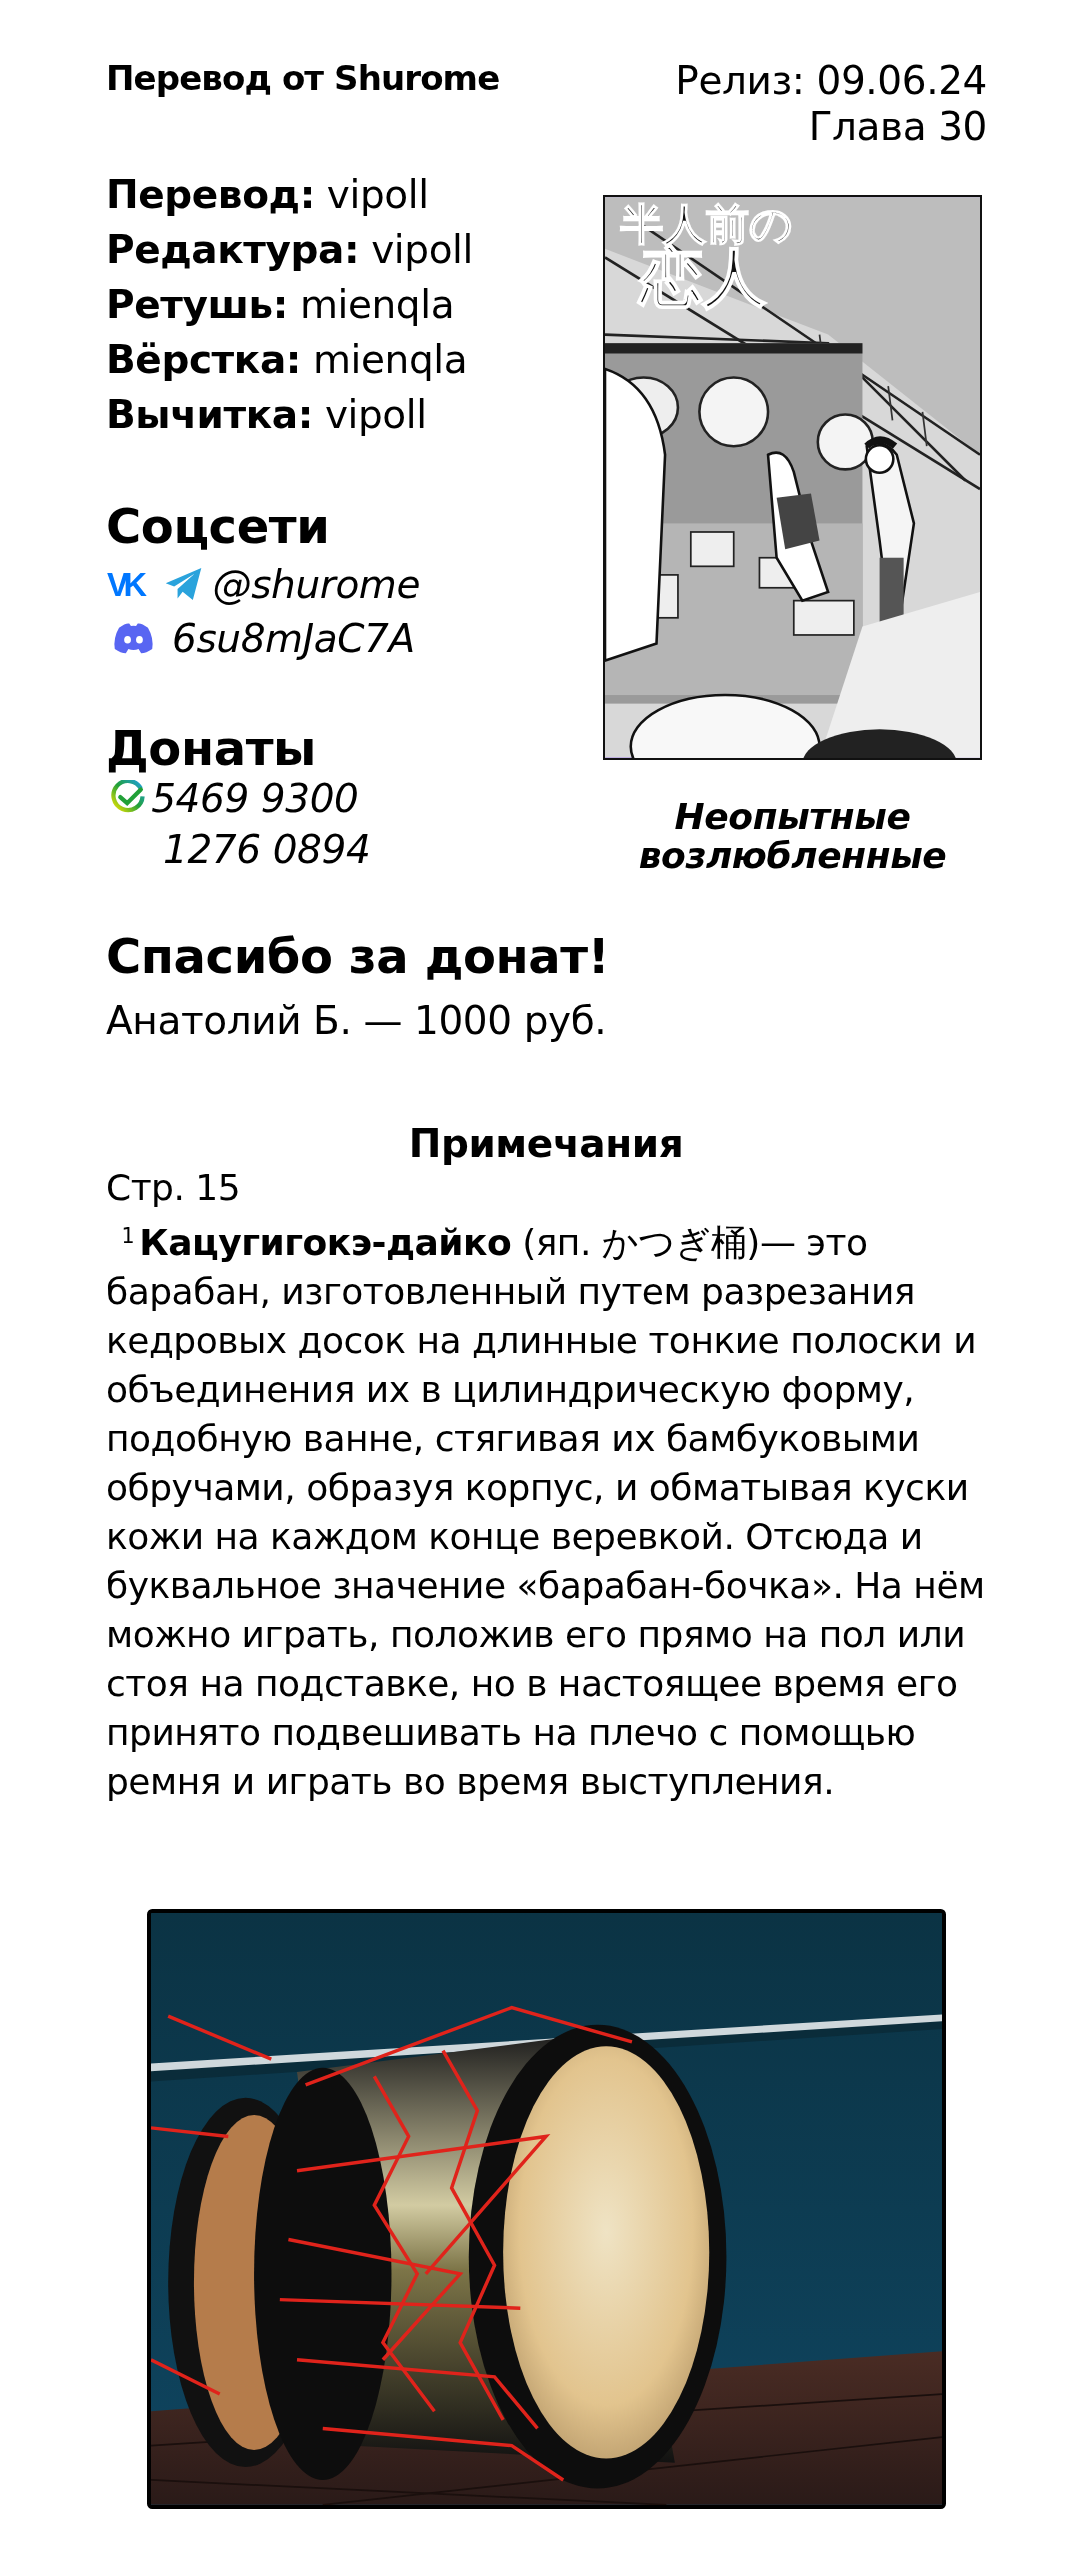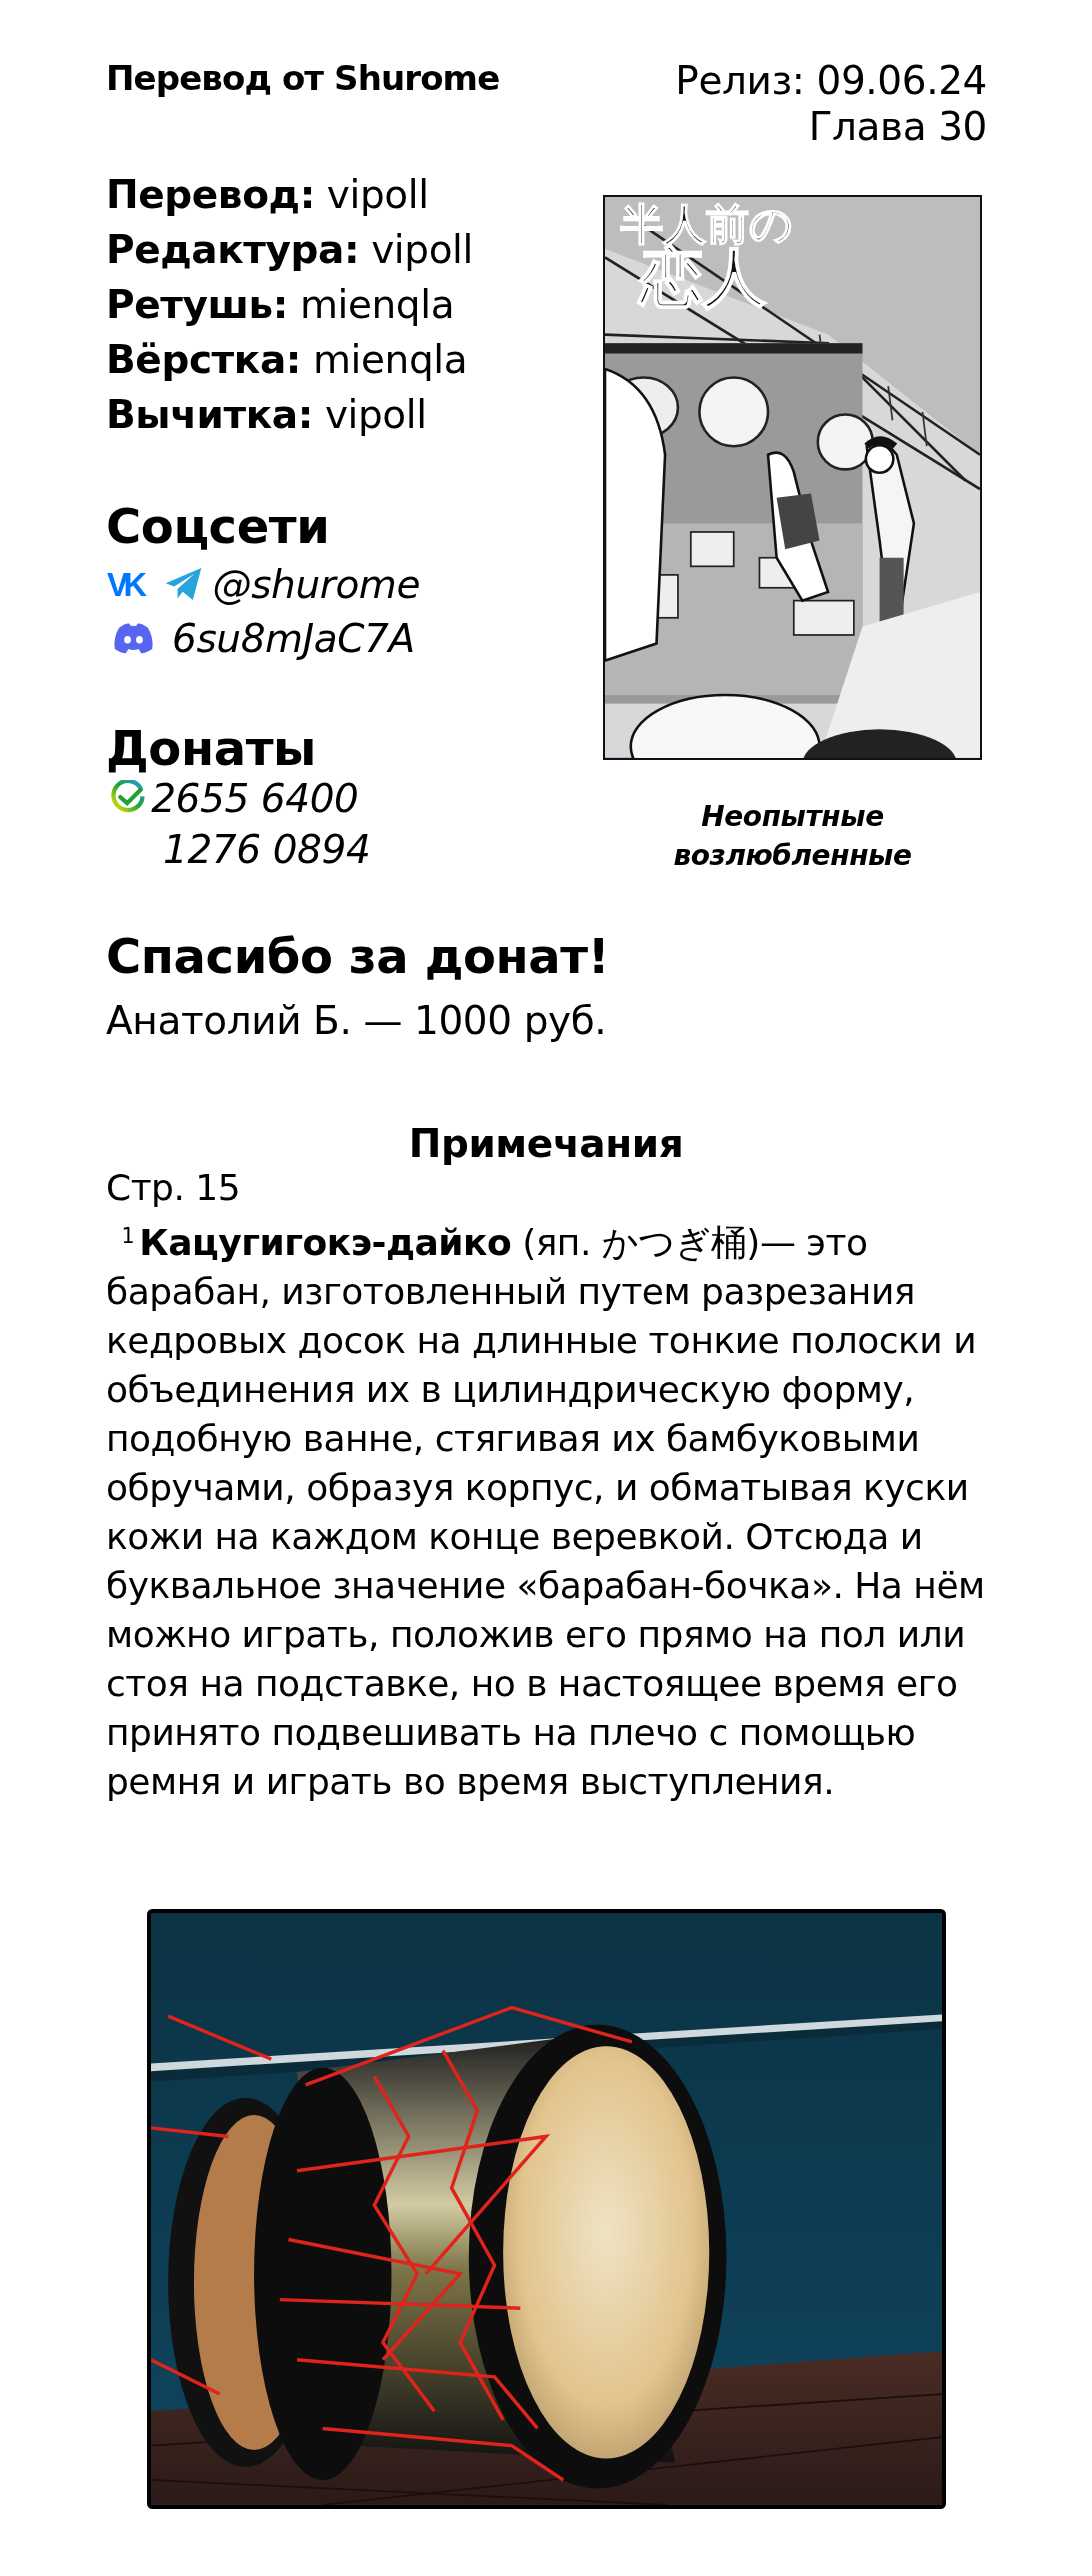--- a/index.html
+++ b/index.html
@@ -7,21 +7,21 @@
          font-family:"DejaVu Sans", "Liberation Sans", sans-serif; color:#000; }
   .abs { position:absolute; white-space:nowrap; }
   .title { left:106px; top:58px; font-size:34px; font-weight:bold; letter-spacing:-0.9px; }
   .release { right:105px; top:58px; font-size:39px; text-align:right; line-height:46px; letter-spacing:-0.4px; }
   .credits { left:106px; top:167px; font-size:39px; line-height:55px; letter-spacing:-0.4px; }
   .credits b { font-weight:bold; }
   .sec-h { font-size:48px; font-weight:bold; letter-spacing:-0.4px; }
   .ital { font-style:italic; font-size:39px; letter-spacing:-0.4px; }
   .cover { left:603px; top:195px; width:375px; height:561px; border:2.1px solid #111;
            background:#8b5cf6; overflow:hidden; }
-  .caption { left:603px; width:379px; top:797px; text-align:center; font-size:28px;
+  .caption { left:603px; width:379px; top:797px; text-align:center; font-size:36px;
              font-style:italic; font-weight:bold; line-height:39px; white-space:normal; letter-spacing:-0.4px; }
   .heading-center { left:0; width:1092px; text-align:center; top:1121px; font-size:39px; font-weight:bold; letter-spacing:-0.4px; }
   .notes { left:106px; top:1163px; width:910px; font-size:36px; line-height:49px; white-space:normal; letter-spacing:-0.5px; }
   .notes sup { font-size:20.6px; vertical-align:12px; margin-left:15.5px; margin-right:5.2px; }
   .drum-frame { left:147px; top:1909px; width:791px; height:592px; border:4.3px solid #000;
                 border-radius:5.2px; overflow:hidden; background:#0c3a4d; }
 </style>
 </head>
 <body>
 
@@ -72,21 +72,21 @@
           <linearGradient id="sg" x1="0" y1="1" x2="1" y2="0">
             <stop offset="0" stop-color="#f2e600"></stop>
             <stop offset="0.5" stop-color="#21a038"></stop>
             <stop offset="1" stop-color="#1fa0e3"></stop>
           </linearGradient>
         </defs>
       <path d="M36 10 A17 17 0 1 0 38 19" fill="none" stroke="url(#sg)" stroke-width="5"></path>
       <path d="M12 20 L20 27 L36 11" fill="none" stroke="#21a038" stroke-width="5" stroke-linecap="round"></path>
     </svg>
   </span>
-  <span class="ital" style="margin-left:5.2px;">2655 6400</span>
+  <span class="ital" style="margin-left:5.2px;">5469 9300</span>
 </div>
 <div class="abs ital" style="left:163px; top:827px;">1276 0894</div>
 
 <div class="abs cover">
   <svg width="375" height="561" viewBox="0 0 437 653">
     <rect width="437" height="653" fill="#d8d8d8"></rect>
 
     <polygon points="0,0 437,0 437,300 260,160 0,60" fill="#bdbdbd"></polygon>
     <g stroke="#222" stroke-width="3" fill="none">
       <path d="M0 70 L437 340"></path>

